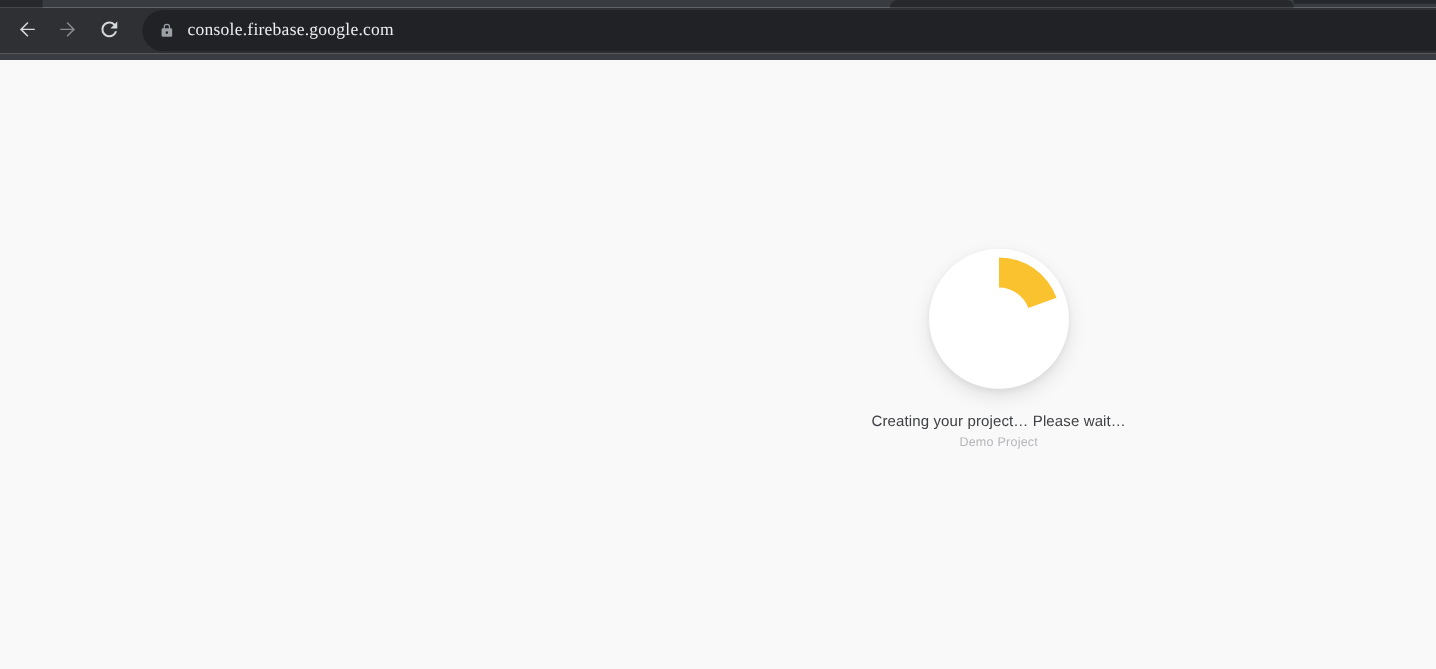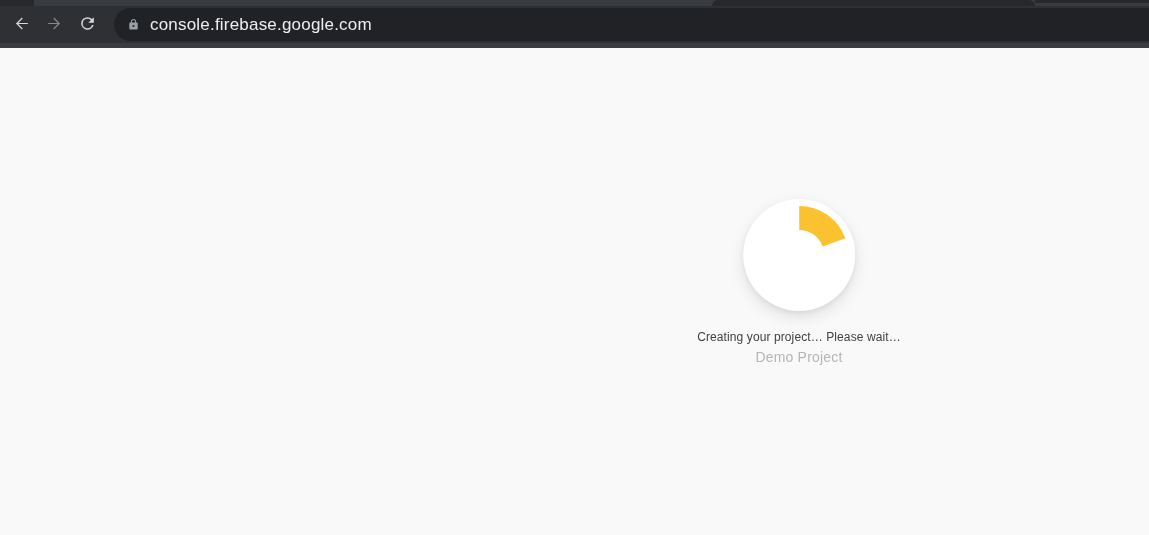--- a/index.html
+++ b/index.html
@@ -54,23 +54,24 @@
     margin-left: 7px; margin-right: -20px;
     border-radius: 17px;
     background: var(--omnibox-bg, #202226);
     display: flex; align-items: center;
     padding-left: 13px; gap: 10px;
     z-index: 2;
   }
   .omnibox .lock svg { width: 13px; height: 13px; display: block; }
   .omnibox .url-text {
     color: var(--url-text, #eceef1);
-    font-size: 17px;
+    font-size: 14px;
     letter-spacing: 0.2px;
     white-space: nowrap;
+    font-family: Liberation Serif, serif;
   }
 
   
   .webpage {
     position: absolute; top: 48px; left: 0; width: 1149px; height: 487px;
     background: var(--page-bg, #f9f9fa);
   }
   .loader {
     position: absolute; left: 799px; top: 151px; 
     transform: translateX(-50%);
@@ -86,21 +87,21 @@
   .spinner-circle svg { width: 112px; height: 112px; display: block; }
   .status-text {
     margin-top: 19px;
     font-size: 12px;
     color: var(--status-text-color, #3f4144);
     letter-spacing: 0.1px;
     white-space: nowrap;
   }
   .project-name {
     margin-top: 5px;
-    font-size: 14px;
+    font-size: 10px;
     color: var(--project-name-color, #b4b6b9);
     letter-spacing: 0.2px;
   }
 </style>
 </head>
 <body>
 
 <div class="stage">
 
   <div class="tabstrip">

